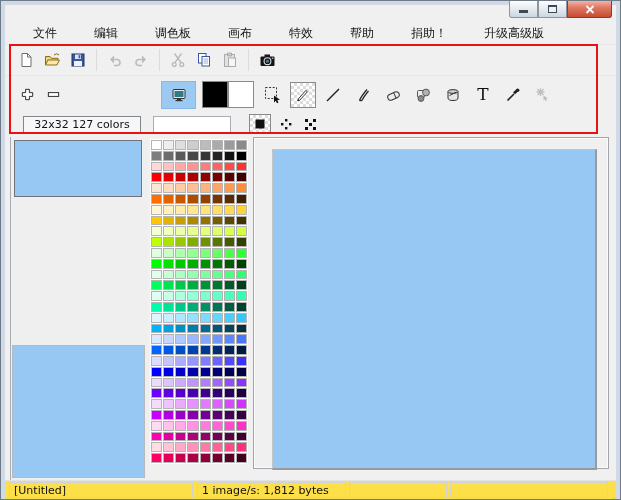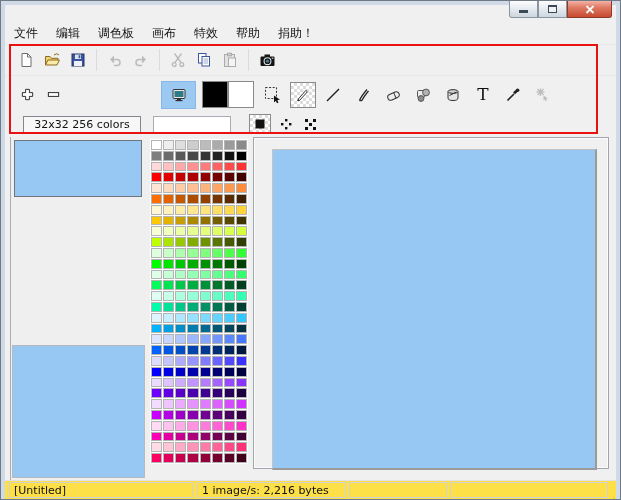--- a/index.html
+++ b/index.html
@@ -23,21 +23,21 @@
     display:flex; align-items:center; justify-content:center; }
   .cap-btn.min { border-radius:0 0 0 3px; }
   .cap-btn.close { width:45px; border-radius:0 0 3px 0; border-color:#8e3a28;
     background:linear-gradient(#f4b2a6,#df7a64 40%,#c74a30); }
   .glyph-min { width:9px; height:3px; background:#3c4a56; margin-top:4px; }
   .glyph-restore { width:9px; height:8px; border:1px solid #3c4a56; border-top:2px solid #3c4a56; background:#eef2f6; }
 
   
   .menubar { position:absolute; top:22px; left:4px; right:4px; height:20px;
     display:flex; align-items:center; background:#f0f0f0; font-size:12px; color:#141414; }
-  .menu-item { padding:2px 9px; white-space:nowrap; }
+  .menu-item { padding:2px 9px; white-space:nowrap;margin-left:19px; }
 
   
   .toolbar1 { position:absolute; top:43px; left:4px; right:4px; height:31px;
     display:flex; align-items:center; padding-left:8px; border-top:1px solid #e7e7e7; }
   .tb-btn { width:26px; height:26px; display:flex; align-items:center; justify-content:center; }
   .sep { width:1px; height:22px; background:#dcdcdc; margin:0 5px; }
 
   .toolbar2 { position:absolute; top:74px; left:4px; right:4px; height:38px;
     display:flex; align-items:center; border-top:1px solid #e7e7e7; }
   .tool-btn { width:26px; height:26px; display:flex; align-items:center; justify-content:center; }
@@ -116,20 +116,21 @@
   </div>
 
   <div class="menubar">
     <span class="menu-item">文件</span>
     <span class="menu-item">编辑</span>
     <span class="menu-item">调色板</span>
     <span class="menu-item">画布</span>
     <span class="menu-item">特效</span>
     <span class="menu-item">帮助</span>
     <span class="menu-item">捐助！</span>
+    <span class="menu-item">升级高级版</span>
   </div>
 
   <div class="toolbar1">
     <div class="tb-btn">
       <svg width="16" height="16" viewBox="0 0 16 16">
         <path d="M4 1.5 h5.5 L13 5 v9.5 H4 z" fill="#fff" stroke="#6e6e6e"></path>
         <path d="M9.5 1.5 V5 H13" fill="none" stroke="#6e6e6e"></path>
       </svg>
     </div>
     <div class="tb-btn">
@@ -287,21 +288,21 @@
           <line x1="1.5" y1="5" x2="9.5" y2="5"></line>
           <line x1="2.5" y1="2" x2="8.5" y2="8"></line>
           <line x1="8.5" y1="2" x2="2.5" y2="8"></line>
         </g>
         <path d="M8.5 8.5 l4.5 3 -2 0.3 0.9 2 -1.2 0.5 -0.9-2 -1.3 1.4 z" fill="#bcbcbc"></path>
       </svg>
     </div>
   </div>
 
   <div class="toolbar3">
-    <div class="size-combo">32x32 256 colors</div>
+    <div class="size-combo">32x32 127 colors</div>
     <input class="pattern-input" type="text" value="" style="">
     <div class="pattern-btn first checkered">
       <svg width="10" height="10" viewBox="0 0 10 10">
         <rect x="0.5" y="0.5" width="9" height="9" fill="#111"></rect>
       </svg>
     </div>
     <div class="pattern-btn flat">
       <svg width="12" height="12" viewBox="0 0 12 12">
         <rect x="5" y="1" width="2.4" height="2.4" fill="#111"></rect>
         <rect x="1" y="5" width="2.4" height="2.4" fill="#111"></rect>
@@ -568,21 +569,21 @@
         <div class="swatch" style="background: rgb(64, 0, 28);"></div>
       </div>
   </div>
 
   <div class="canvas-panel">
     <div class="canvas" style="background: rgb(151, 199, 243);"></div>
   </div>
 
   <div class="statusbar">
     <div class="status-panel sp1">[Untitled]</div>
-    <div class="status-panel sp2">1 image/s: 2,216 bytes</div>
+    <div class="status-panel sp2">1 image/s: 1,812 bytes</div>
     <div class="status-panel sp3"></div>
     <div class="status-panel sp4"></div>
     <div class="grip"></div>
   </div>
 
   <div class="annotation"></div>
 
 </div>
 
 </body></html>

